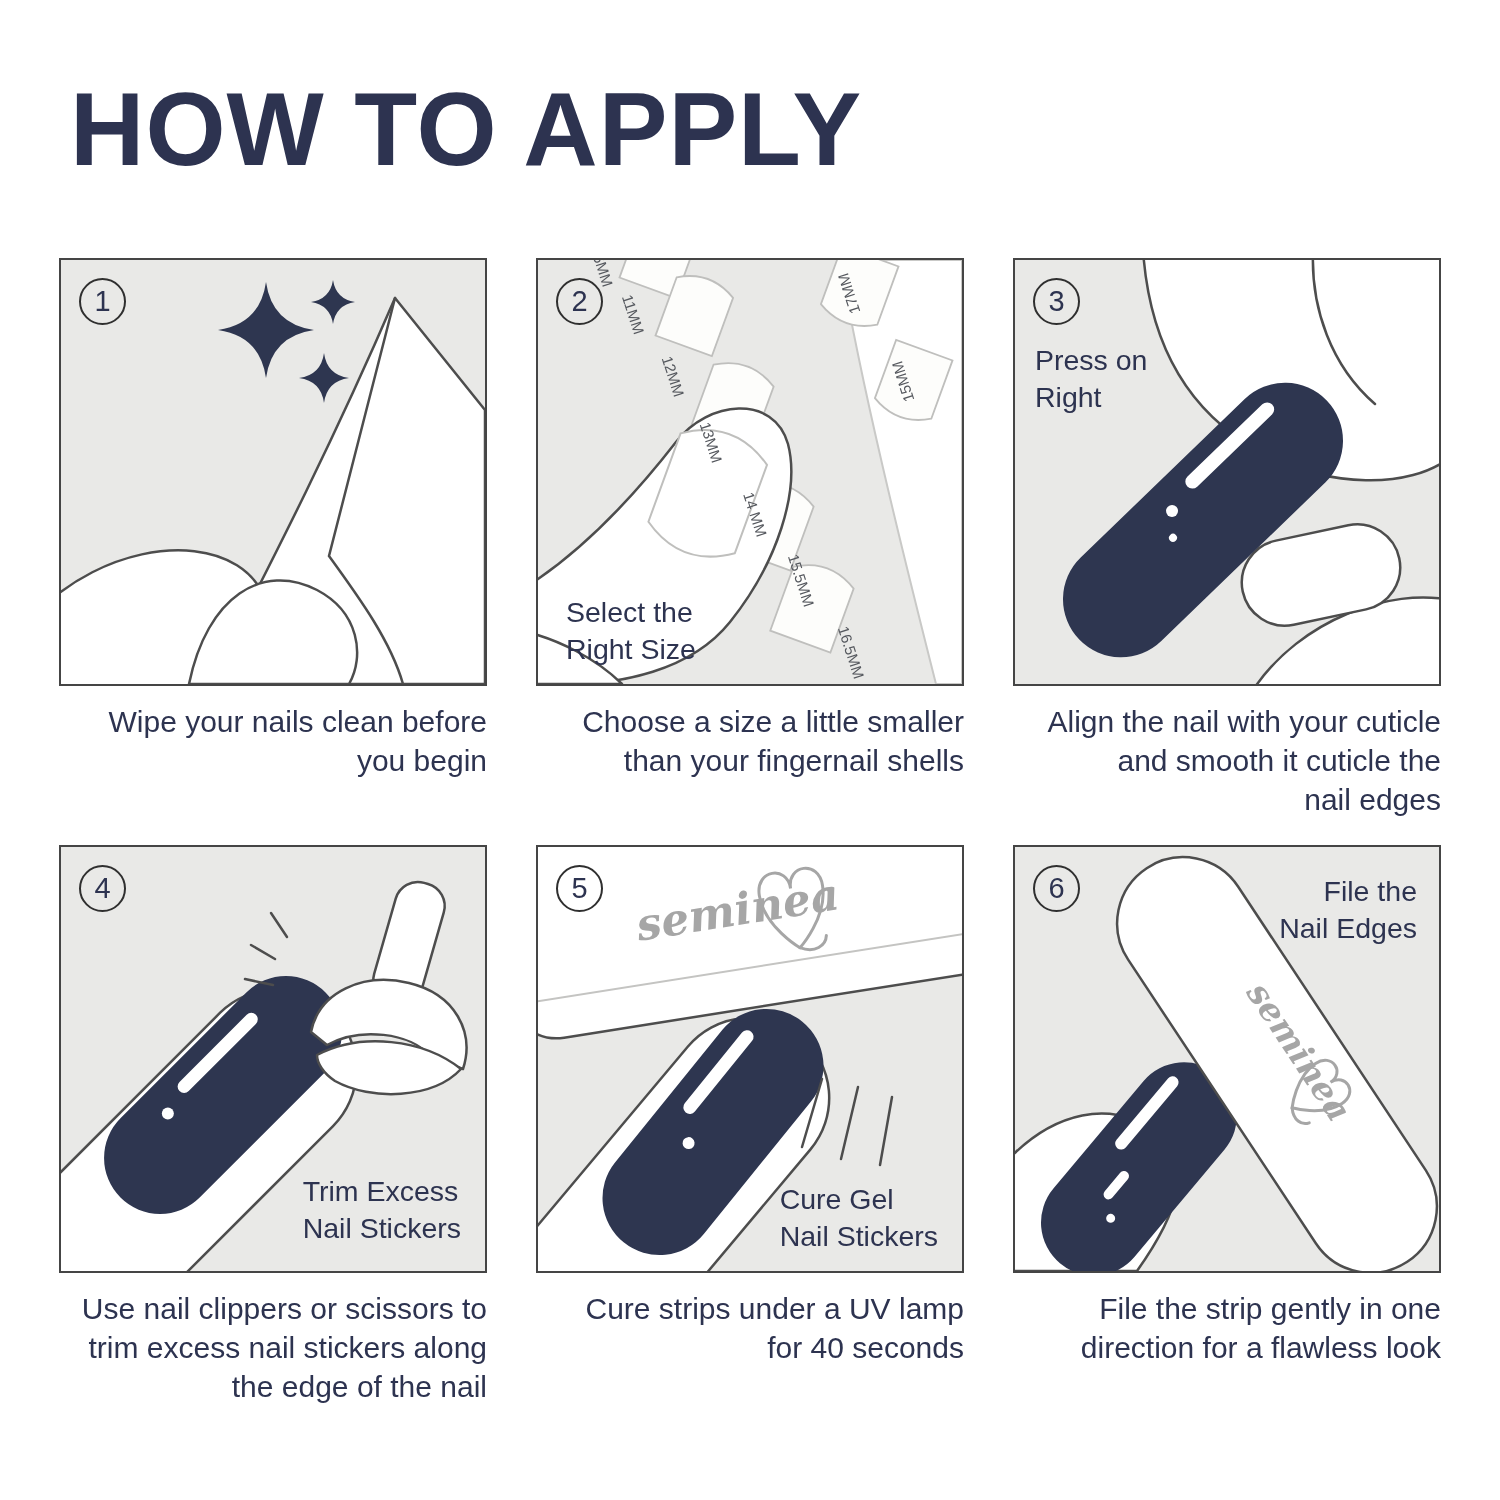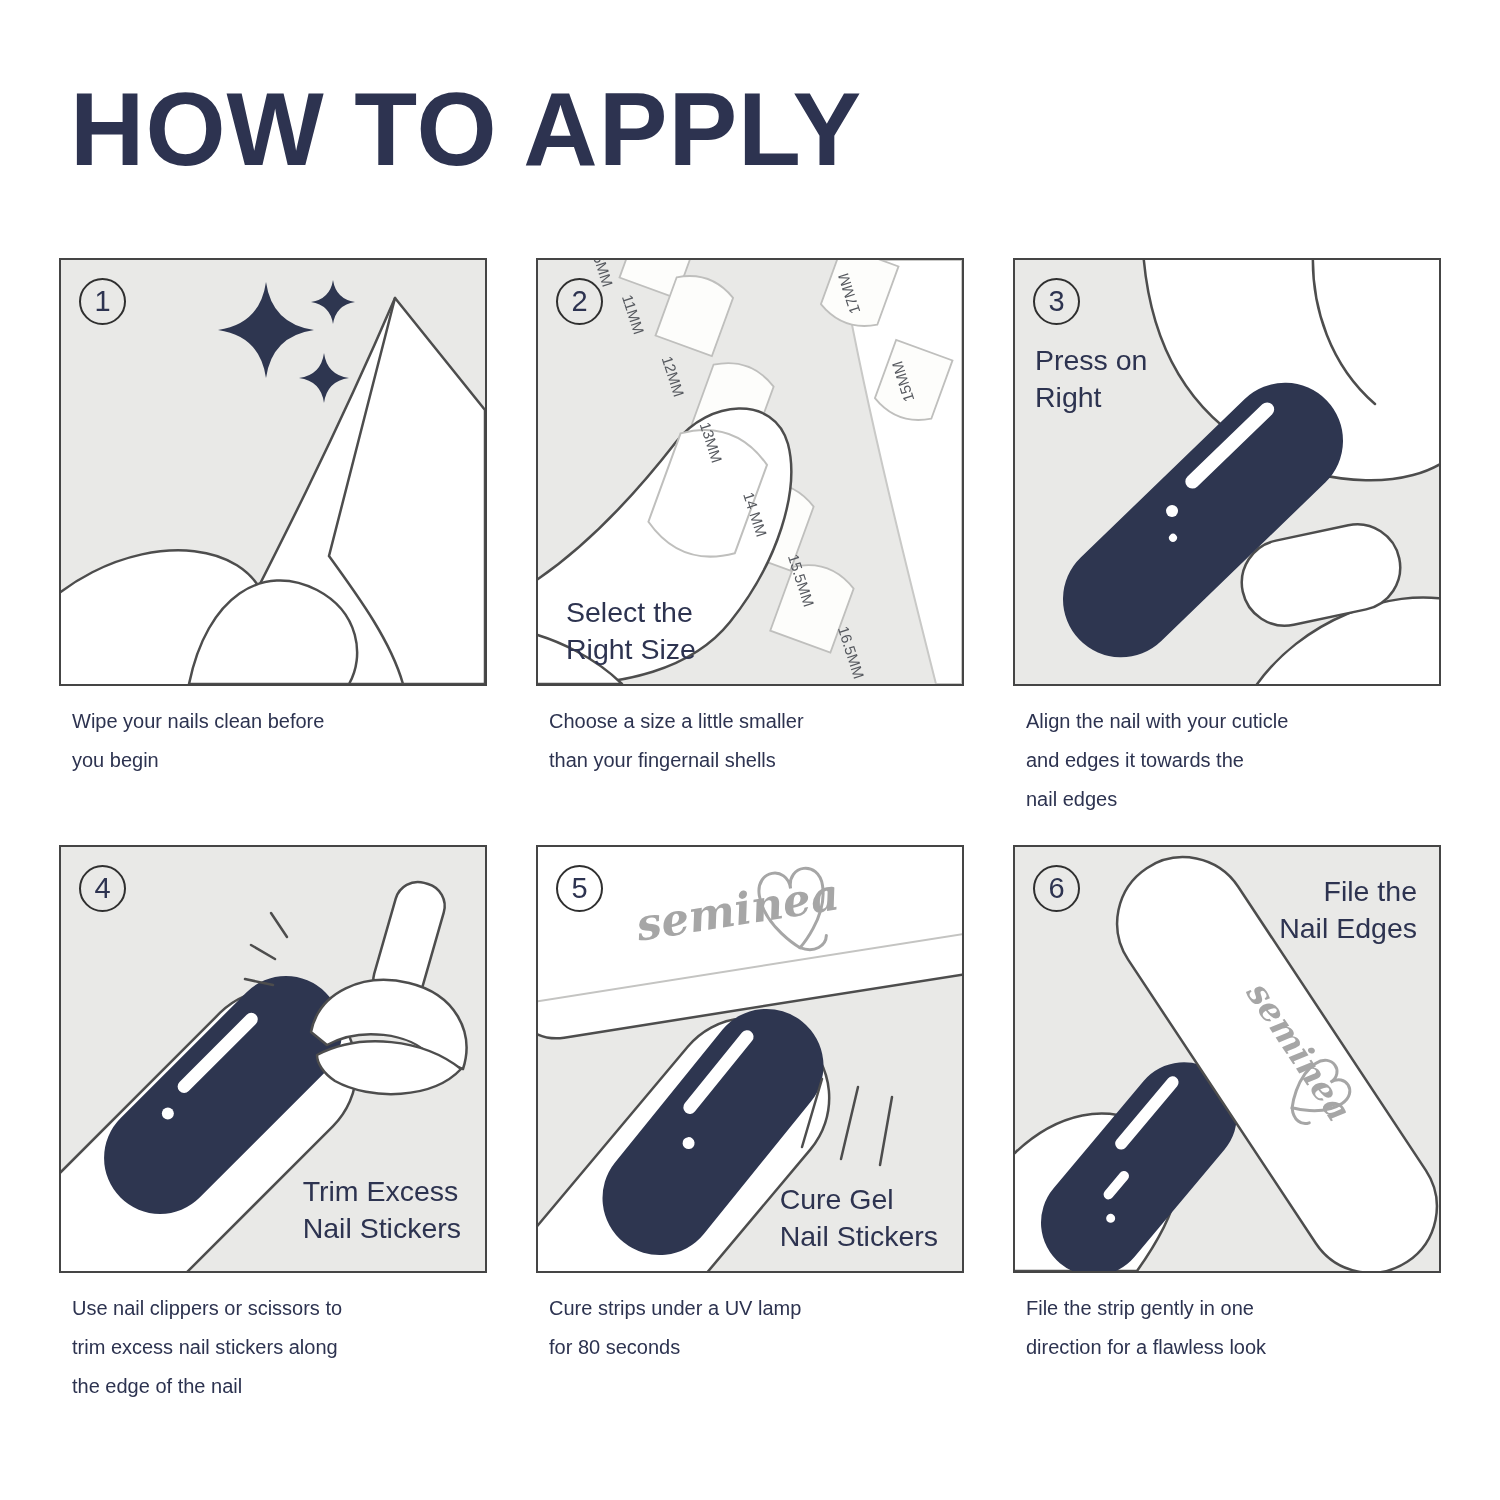--- a/index.html
+++ b/index.html
@@ -39,22 +39,22 @@
     position:absolute;font-size:28.5px;line-height:37px;
     color:var(--ink,#2D3350);white-space:pre-line;
   }
   .label-1{left:26px;top:110px;}
   .label-2{left:28px;top:334px;}
   .label-3{left:20px;top:82px;}
   .label-4{right:24px;top:326px;text-align:left;}
   .label-5{right:24px;top:334px;}
   .label-6{right:22px;top:26px;text-align:right;}
   .caption{
-    margin:16px 0 0 13px;font-size:20px;line-height:39px;
-    color:var(--ink,#2D3350);white-space:pre-line;
+    margin:16px 0 0 13px;font-size:30px;line-height:39px;
+    color:var(--ink,#2D3350);white-space:pre-line;text-align:right;
   }
   
   .outline{fill:#ffffff;stroke:var(--outline,#4D4D4D);stroke-width:2.5px;stroke-linejoin:round;}
   .stroke-line{fill:none;stroke:var(--outline,#4D4D4D);stroke-width:2.5px;stroke-linecap:round;}
   .innerline{fill:none;stroke:#c4c4c2;stroke-width:2px;}
   .navy{fill:var(--navy,#2E3650);}
   .white{fill:#ffffff;}
   .cutout{fill:#FDFDFB;stroke:#BFBFBD;stroke-width:1.8px;}
   .sizetext text{font-size:15px;fill:#55585E;font-family:"Liberation Sans",sans-serif;}
   .logo{font-family:"DejaVu Serif",serif;font-style:italic;font-weight:bold;fill:var(--logo,#A6A6A6);}
@@ -148,21 +148,21 @@
             <circle class="white" cx="-34" cy="-8" r="4"></circle>
           </g>
         </svg>
         <div class="badge">
             <span>3</span>
           </div>
         <div class="label label-3">Press on
 Right</div>
       </div>
       <p class="caption">Align the nail with your cuticle
-and edges it towards the
+and smooth it cuticle the
 nail edges</p>
     </section>
 
     <section class="step">
       <div class="panel">
         <svg viewBox="0 0 424 424" width="424" height="424">
           <g transform="translate(120,318) rotate(-45)">
             <rect class="outline" x="-215" y="-80" width="430" height="160" rx="80"></rect>
           </g>
           <g transform="translate(162,248) rotate(-45)">
@@ -220,21 +220,21 @@
             </g>
           </g>
         </svg>
         <div class="badge">
             <span>5</span>
           </div>
         <div class="label label-5">Cure Gel
 Nail Stickers</div>
       </div>
       <p class="caption">Cure strips under a UV lamp
-for 80 seconds</p>
+for 40 seconds</p>
     </section>
 
     <section class="step">
       <div class="panel">
         <svg viewBox="0 0 424 424" width="424" height="424">
           <path class="outline" d="M -10 424 L -10 316 C 36 266 98 248 146 290 C 176 318 166 362 122 424 Z"></path>
           <g transform="translate(124,322) rotate(-50)">
             <rect class="navy" x="-123" y="-53" width="246" height="106" rx="53"></rect>
             <rect class="white" x="2" y="-36" width="92" height="12" rx="6"></rect>
             <rect class="white" x="-44" y="-12" width="34" height="10" rx="5"></rect>

